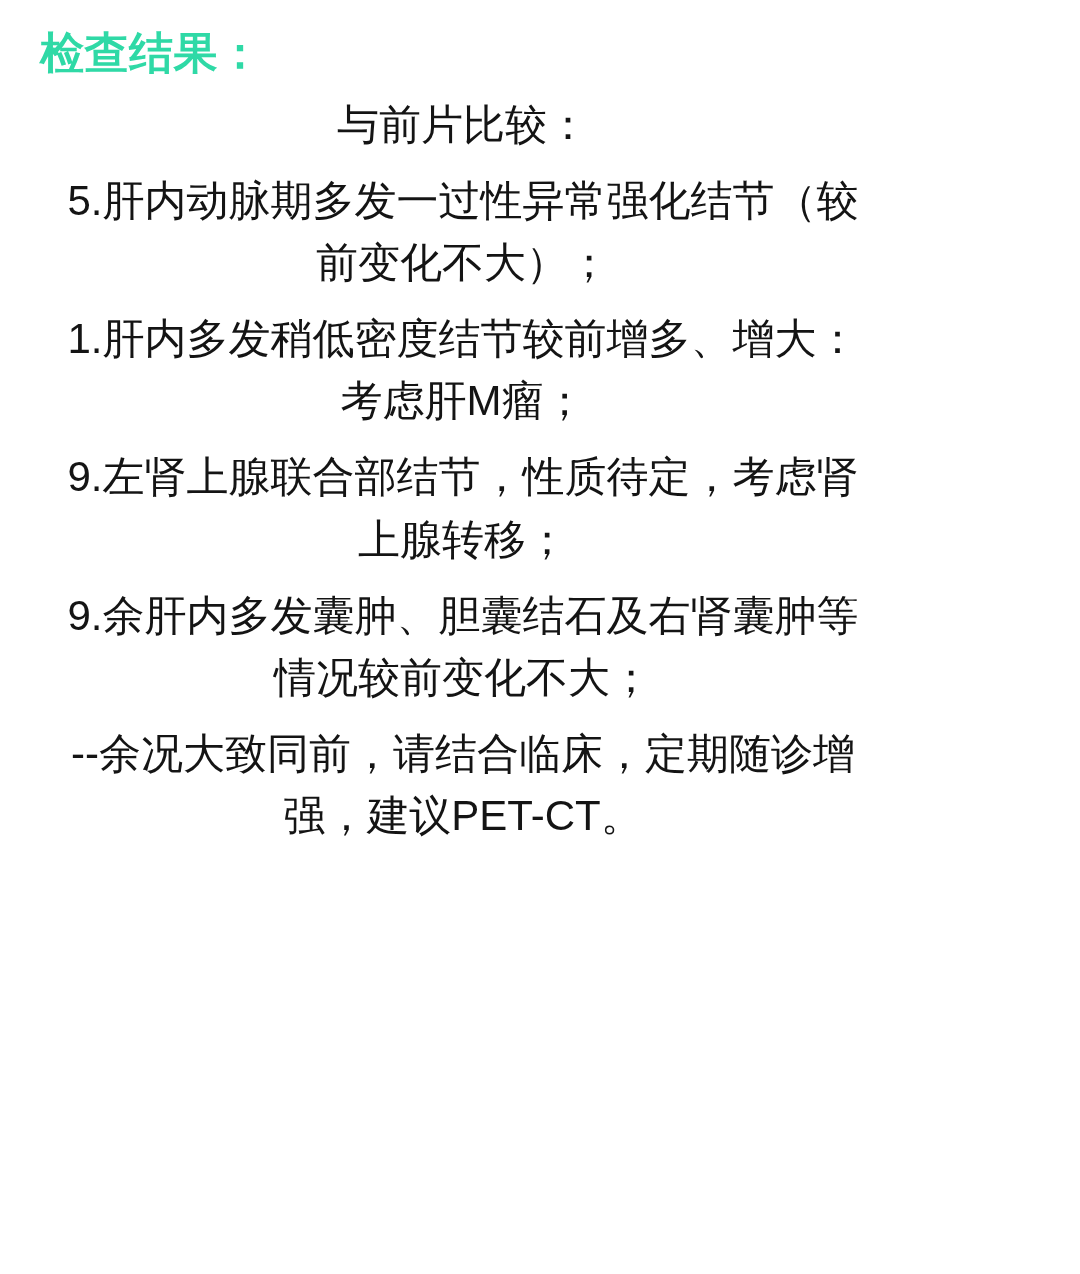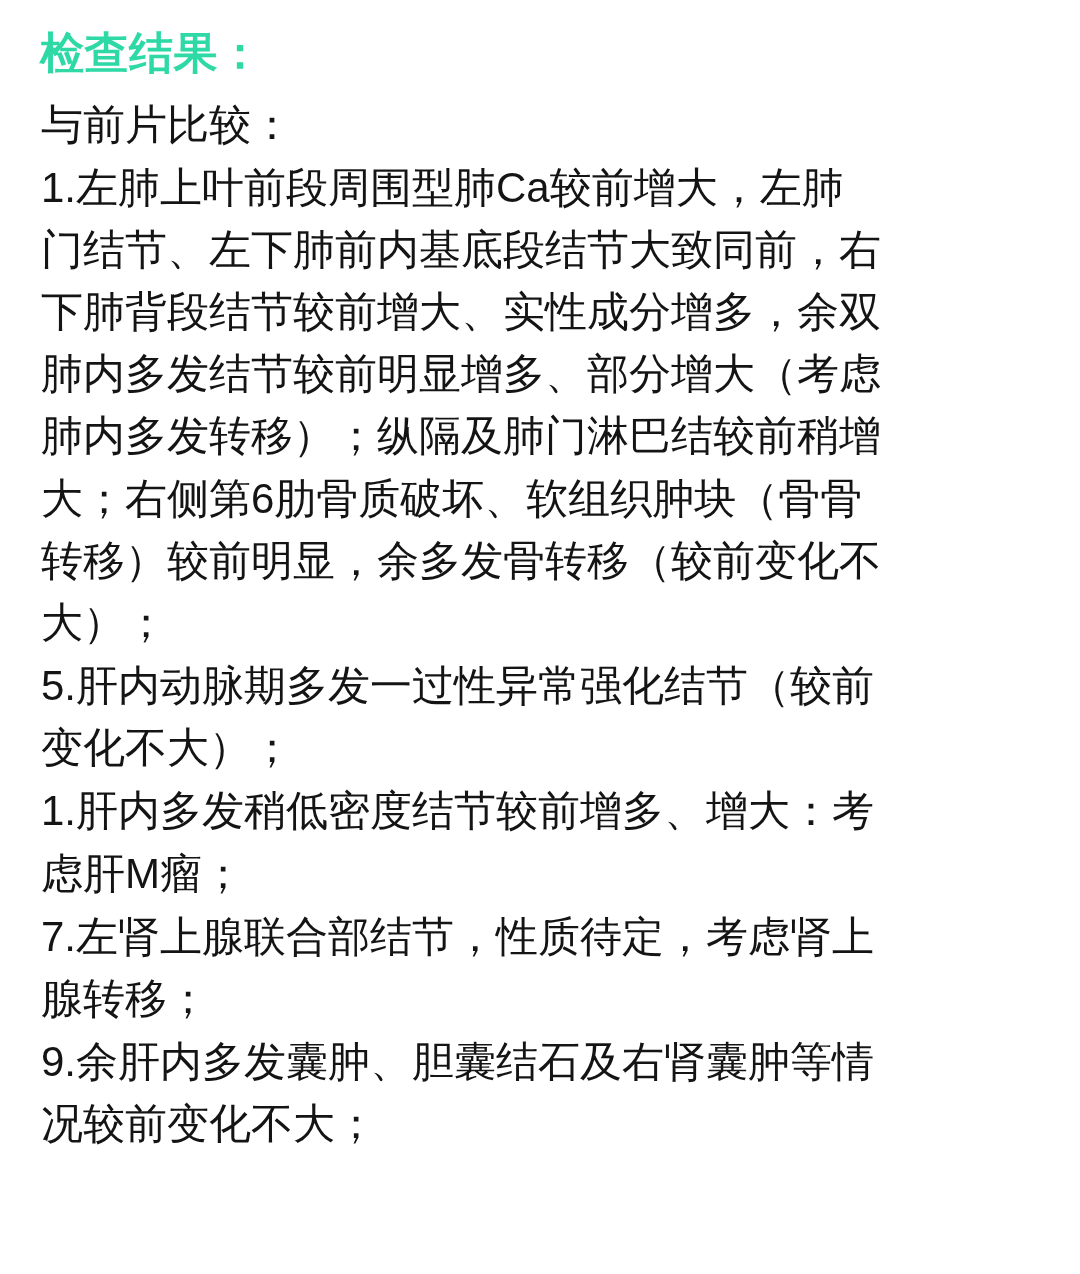--- a/index.html
+++ b/index.html
@@ -29,35 +29,35 @@
     letter-spacing: 0.5px;
   }
   .body-block {
     font-size: 42px;
     line-height: 1.48;
     color: #141414;
     font-weight: 400;
     letter-spacing: 0px;
   }
   .para {
-    margin: 1px;
+    margin: 14px;
     padding: 0;
-    text-align: left;
+    text-align: center;
     word-break: break-word;
   }
 </style>
 </head>
 <body>
 
 <div class="page">
 
   <h1 class="section-title">检查结果：</h1>
 
   <div class="body-block">
     <p class="para">与前片比较：</p>
-    <p class="para">1.左肺上叶前段周围型肺Ca较前增大，左肺门结节、左下肺前内基底段结节大致同前，右下肺背段结节较前增大、实性成分增多，余双肺内多发结节较前明显增多、部分增大（考虑肺内多发转移）；纵隔及肺门淋巴结较前稍增大；右侧第6肋骨质破坏、软组织肿块（骨骨转移）较前明显，余多发骨转移（较前变化不大）；</p>
     <p class="para">5.肝内动脉期多发一过性异常强化结节（较前变化不大）；</p>
     <p class="para">1.肝内多发稍低密度结节较前增多、增大：考虑肝M瘤；</p>
-    <p class="para">7.左肾上腺联合部结节，性质待定，考虑肾上腺转移；</p>
+    <p class="para">9.左肾上腺联合部结节，性质待定，考虑肾上腺转移；</p>
     <p class="para">9.余肝内多发囊肿、胆囊结石及右肾囊肿等情况较前变化不大；</p>
+    <p class="para">--余况大致同前，请结合临床，定期随诊增强，建议PET-CT。</p>
   </div>
 
 </div>
 
 </body></html>

